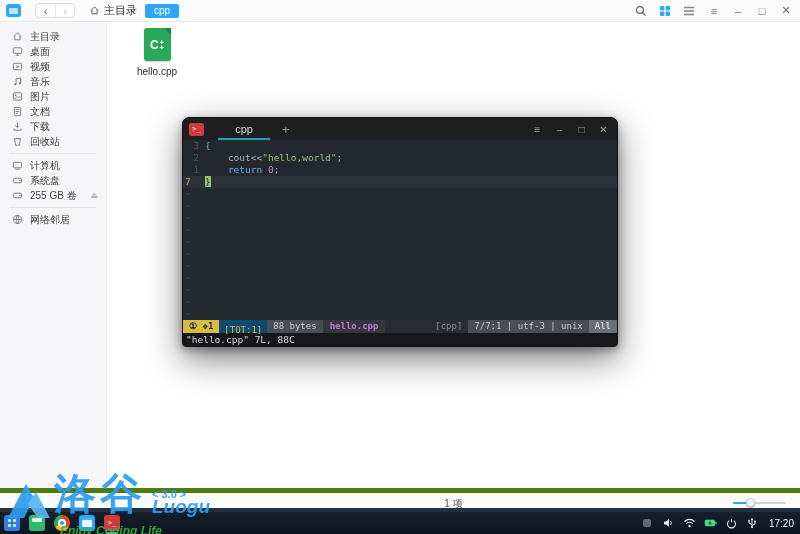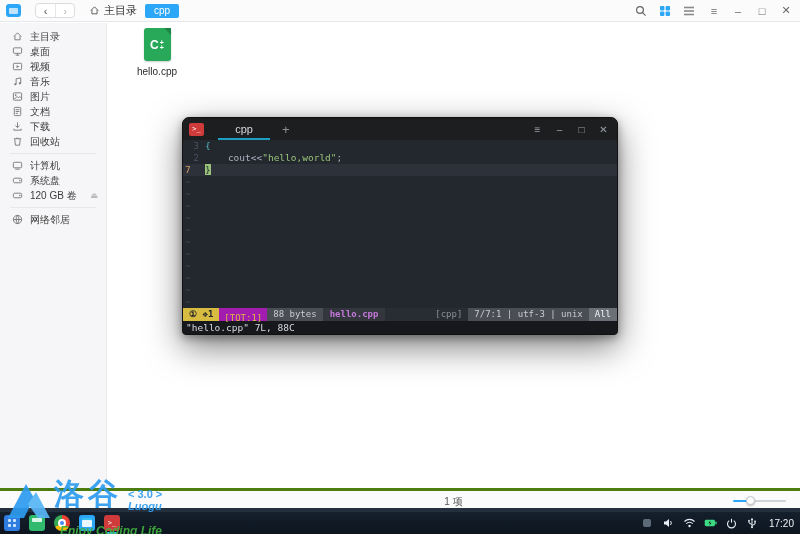--- a/index.html
+++ b/index.html
@@ -31,21 +31,21 @@
   .sb-eject { margin-left:auto; color:#b9b9b9; font-size:8px; cursor:pointer; }
 
   .fm-main { flex:1; position:relative; background:#fff; }
   .file-item { position:absolute; left:22px; top:5px; width:56px; display:flex; flex-direction:column; align-items:center; cursor:pointer; }
   .file-icon { width:27px; height:33px; background:#27a959; border-radius:3px; position:relative; display:flex; align-items:center; justify-content:center; box-shadow:0 1px 2px rgba(0,0,0,.2); }
   .file-icon .fold { position:absolute; top:0; right:0; width:0; height:0; border-left:7px solid transparent; border-top:7px solid #1d8446; border-top-left-radius:2px; }
   .fi-letter { color:#fff; font-weight:bold; font-size:12px; line-height:1; }
   .fi-plus { color:#fff; font-weight:bold; font-size:7px; line-height:5px; display:inline-block; margin-left:1px; white-space:pre-line; }
   .file-label { margin-top:5px; font-size:10px; color:#2b2b2b; }
 
-  .fm-statusbar { position:absolute; left:0; right:0; bottom:0; height:20px; background:#fbfbfb; border-top:3px solid #4d7c0f; }
+  .fm-statusbar { position:absolute; left:0; right:0; bottom:0; height:20px; background:#fbfbfb; border-top:5px solid #4d7c0f; }
   .fm-count { position:absolute; left:107px; right:0; top:4px; text-align:center; font-size:10px; color:#555; }
   .zoom-slider { position:absolute; right:14px; top:8px; width:53px; height:4px; cursor:pointer; }
   .zs-fill { position:absolute; left:0; top:1px; width:17px; height:2px; background:#2ca7f8; border-radius:1px; }
   .zs-rest { position:absolute; left:17px; right:0; top:1px; height:2px; background:#cfd4d9; border-radius:1px; }
   .zs-knob { position:absolute; left:13px; top:-3px; width:9px; height:9px; background:#fff; border:1px solid #c0c5ca; border-radius:50%; box-shadow:0 1px 2px rgba(0,0,0,.25); }
 
   
   .terminal { position:absolute; left:182px; top:117px; width:436px; border-radius:7px 7px 4px 4px; overflow:hidden; background:#23272e; box-shadow:0 12px 34px rgba(0,0,0,.5), 0 3px 10px rgba(0,0,0,.35); border:1px solid #111; }
   .term-titlebar { height:22px; background:#1d1e20; display:flex; align-items:center; padding:0 6px; }
   .term-icon { width:15px; height:13px; background:#cf3b3b; border-radius:2px; color:#fff; font-size:7px; font-family:"DejaVu Sans Mono", monospace; display:flex; align-items:center; justify-content:center; }
@@ -61,36 +61,36 @@
   .lnum { display:inline-block; width:22px; padding-right:6px; text-align:right; color:#4b5263; }
   .lnum.cur { text-align:left; padding-right:0; padding-left:2px; color:#d19a66; }
   .tilde-ch { color:#3e4451; padding-left:2px; }
   .tk-magenta { color:#c678dd; } .tk-green { color:#98c379; } .tk-blue { color:#61afef; }
   .tk-blueb { color:#61afef; font-weight:bold; } .tk-cyan { color:#56b6c2; }
   .tk-fg { color:#abb2bf; } .tk-purple { color:#c678dd; }
   .tk-cursor { background:#98c379; color:#1e222a; }
 
   .airline { height:13px; display:flex; font-family:"DejaVu Sans Mono", monospace; font-size:9px; line-height:13px; background:#282c33; white-space:pre; }
   .al-win { background:#d8bb41; color:#21252b; font-weight:bold; padding:0 6px; }
-  .al-tot { background:#a21caf; color:#d8bb41; padding:4px 5px; }
+  .al-tot { background:#0c4a6e; color:#d8bb41; padding:4px 5px; }
   .al-size { background:#4a4e54; color:#c8ccd2; padding:0 6px; }
   .al-file { background:#33373d; color:#c678dd; font-weight:bold; padding:0 7px; }
   .al-fill { flex:1; }
   .al-ft { color:#8b919a; padding:0 6px; }
   .al-pos { background:#4a4e54; color:#c8ccd2; padding:0 6px; }
   .al-all { background:#6b7078; color:#f2f3f5; padding:0 6px; }
   .cmdline { height:13px; background:#16181c; color:#d7dae0; font-family:"DejaVu Sans Mono", monospace; font-size:9.5px; line-height:13px; padding-left:3px; white-space:pre; }
 
   
   .watermark { position:absolute; left:2px; top:474px; z-index:40; pointer-events:none; opacity:.92; }
   .wm-row { display:flex; align-items:flex-start; }
-  .wm-cn { color:#2d9cf0; font-size:30px; font-weight:bold; letter-spacing:4px; line-height:40px; }
+  .wm-cn { color:#2d9cf0; font-size:42px; font-weight:bold; letter-spacing:4px; line-height:40px; }
   .wm-side { margin-left:6px; margin-top:14px; }
   .wm-ver { color:#2d9cf0; font-size:11px; font-weight:bold; }
-  .wm-latin { color:#2d9cf0; font-size:11px; font-weight:bold; font-style:italic; line-height:13px; }
+  .wm-latin { color:#2d9cf0; font-size:19px; font-weight:bold; font-style:italic; line-height:13px; }
   .wm-slogan { color:#3fae3f; font-size:12px; font-weight:bold; font-style:italic; margin-left:58px; margin-top:-2px; }
 
   
   .taskbar { position:absolute; left:0; bottom:0; width:800px; height:22px; background:linear-gradient(rgba(20,31,44,.93), rgba(11,19,29,.96)); z-index:30; display:flex; align-items:center; padding:0 4px; }
   .tb-left { display:flex; align-items:center; gap:9px; position:relative; z-index:50; }
   .dock-icon { width:16px; height:16px; border-radius:3px; position:relative; cursor:pointer; }
   .dock-icon.active::after { content:""; position:absolute; left:3px; bottom:-3px; width:10px; height:2px; background:#35c3f3; border-radius:1px; }
   .di-launcher { background:#2f7de0; }
   .di-launcher .grid { position:absolute; inset:4px; display:grid; grid-template-columns:1fr 1fr; gap:2px; }
   .di-launcher .grid i { background:#cfe6ff; border-radius:1px; }
@@ -228,21 +228,21 @@
             <rect x="1.5" y="3.5" width="9" height="5" rx="1.5" fill="none" stroke="#777"></rect>
             <circle cx="8.5" cy="6" r="0.8" fill="#777"></circle>
           </svg>
         <span class="sb-label">系统盘</span>
       </div>
       <div class="sb-item">
         <svg width="11" height="11" viewBox="0 0 12 12">
             <rect x="1.5" y="3.5" width="9" height="5" rx="1.5" fill="none" stroke="#777"></rect>
             <circle cx="8.5" cy="6" r="0.8" fill="#777"></circle>
           </svg>
-        <span class="sb-label">120 GB 卷</span>
+        <span class="sb-label">255 GB 卷</span>
         <span class="sb-eject">⏏</span>
       </div>
       <div class="sb-divider"></div>
       <div class="sb-item">
         <svg width="11" height="11" viewBox="0 0 12 12">
             <circle cx="6" cy="6" r="4.5" fill="none" stroke="#777"></circle>
             <line x1="1.5" y1="6" x2="10.5" y2="6" stroke="#777"></line>
             <path d="M6 1.5 C8 3.5 8 8.5 6 10.5 C4 8.5 4 3.5 6 1.5 Z" fill="none" stroke="#777"></path>
           </svg>
         <span class="sb-label">网络邻居</span>
@@ -284,20 +284,21 @@
       <div class="term-ctl">≡</div>
       <div class="term-ctl">–</div>
       <div class="term-ctl">□</div>
       <div class="term-ctl">✕</div>
     </div>
   </div>
 
   <div class="vim">
     <div class="vline"><span class="lnum">3</span><span class="tk-cyan">{</span></div>
     <div class="vline"><span class="lnum">2</span><span class="tk-fg">    cout&lt;&lt;</span><span class="tk-green">"hello,world"</span><span class="tk-fg">;</span></div>
+    <div class="vline"><span class="lnum">1</span><span class="tk-blue">    return</span><span class="tk-fg"> </span><span class="tk-purple">0</span><span class="tk-fg">;</span></div>
     <div class="vline cursorline"><span class="lnum cur">7</span><span class="tk-cursor">}</span></div>
     <div class="vline"><span class="tilde-ch">~</span></div>
     <div class="vline"><span class="tilde-ch">~</span></div>
     <div class="vline"><span class="tilde-ch">~</span></div>
     <div class="vline"><span class="tilde-ch">~</span></div>
     <div class="vline"><span class="tilde-ch">~</span></div>
     <div class="vline"><span class="tilde-ch">~</span></div>
     <div class="vline"><span class="tilde-ch">~</span></div>
     <div class="vline"><span class="tilde-ch">~</span></div>
     <div class="vline"><span class="tilde-ch">~</span></div>

